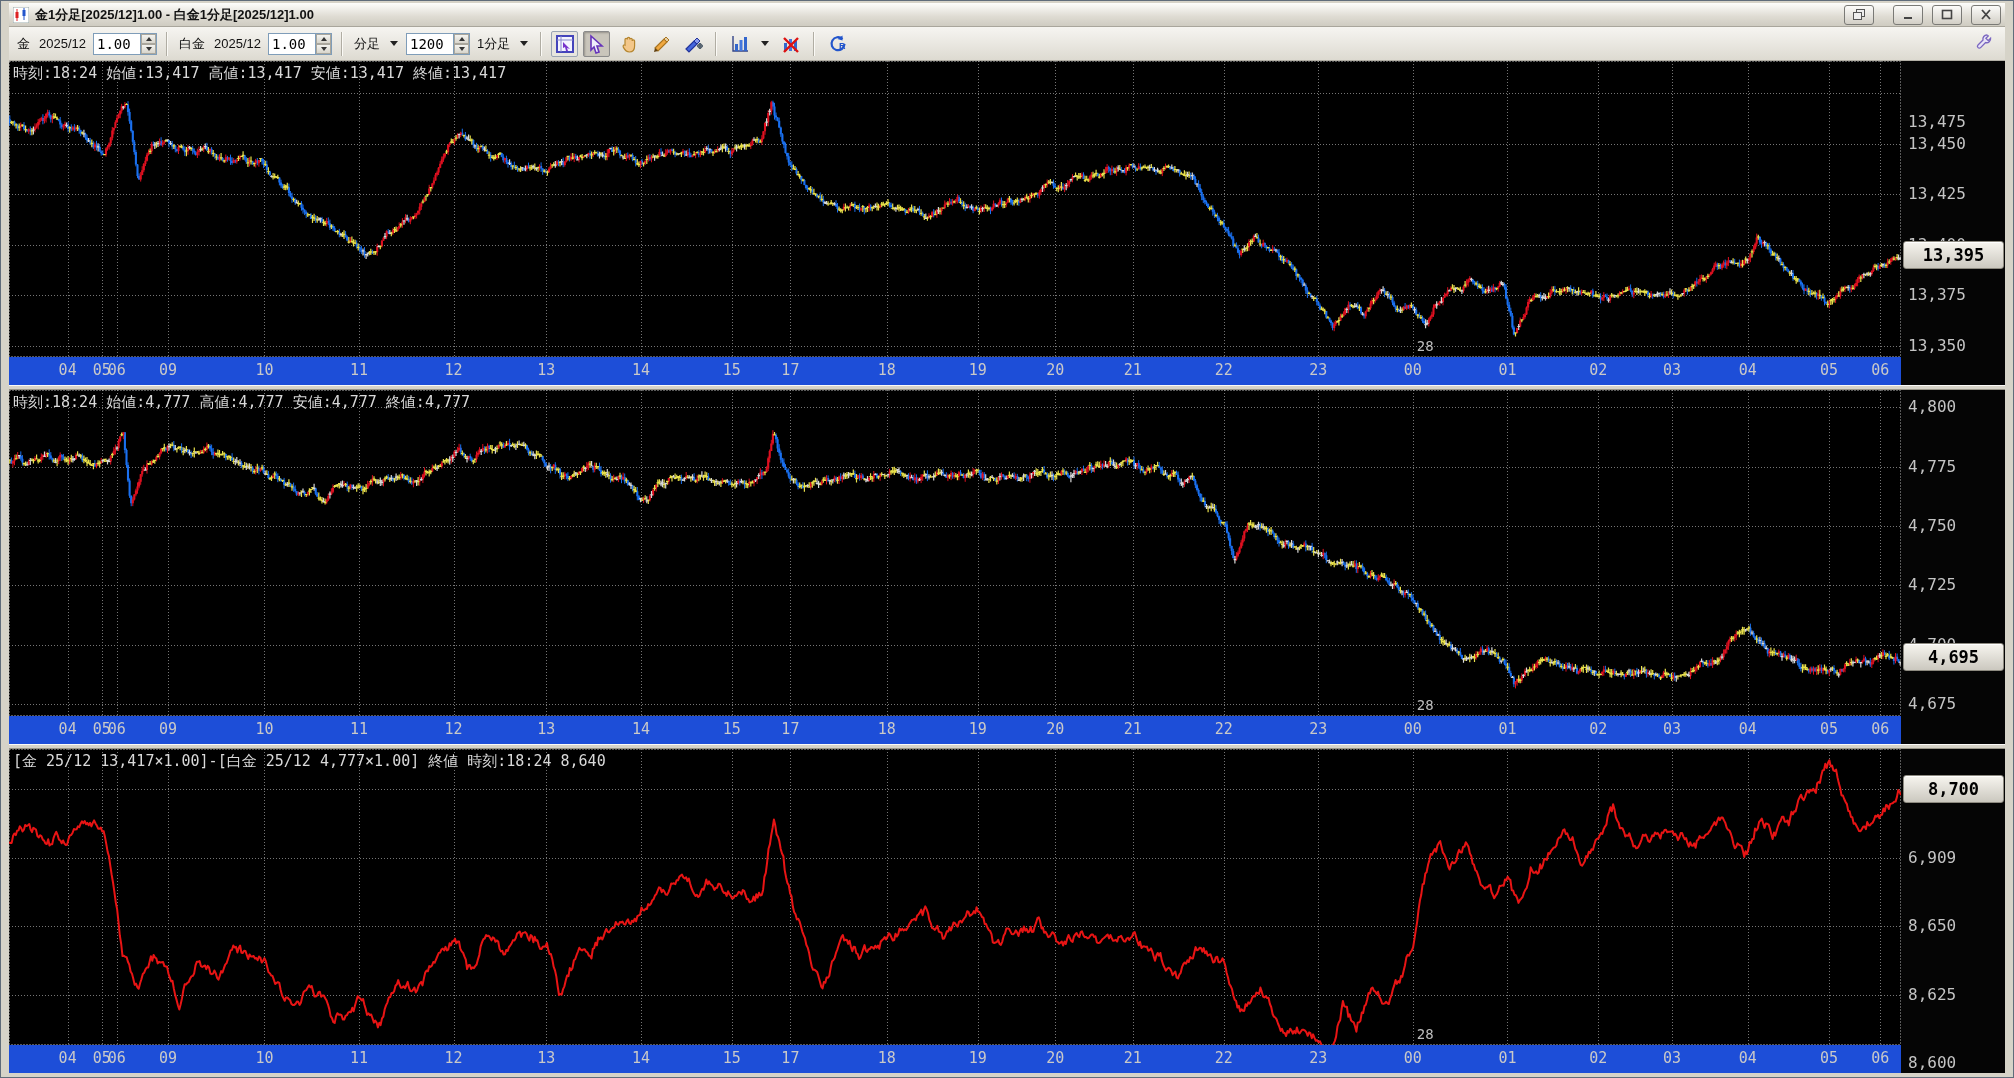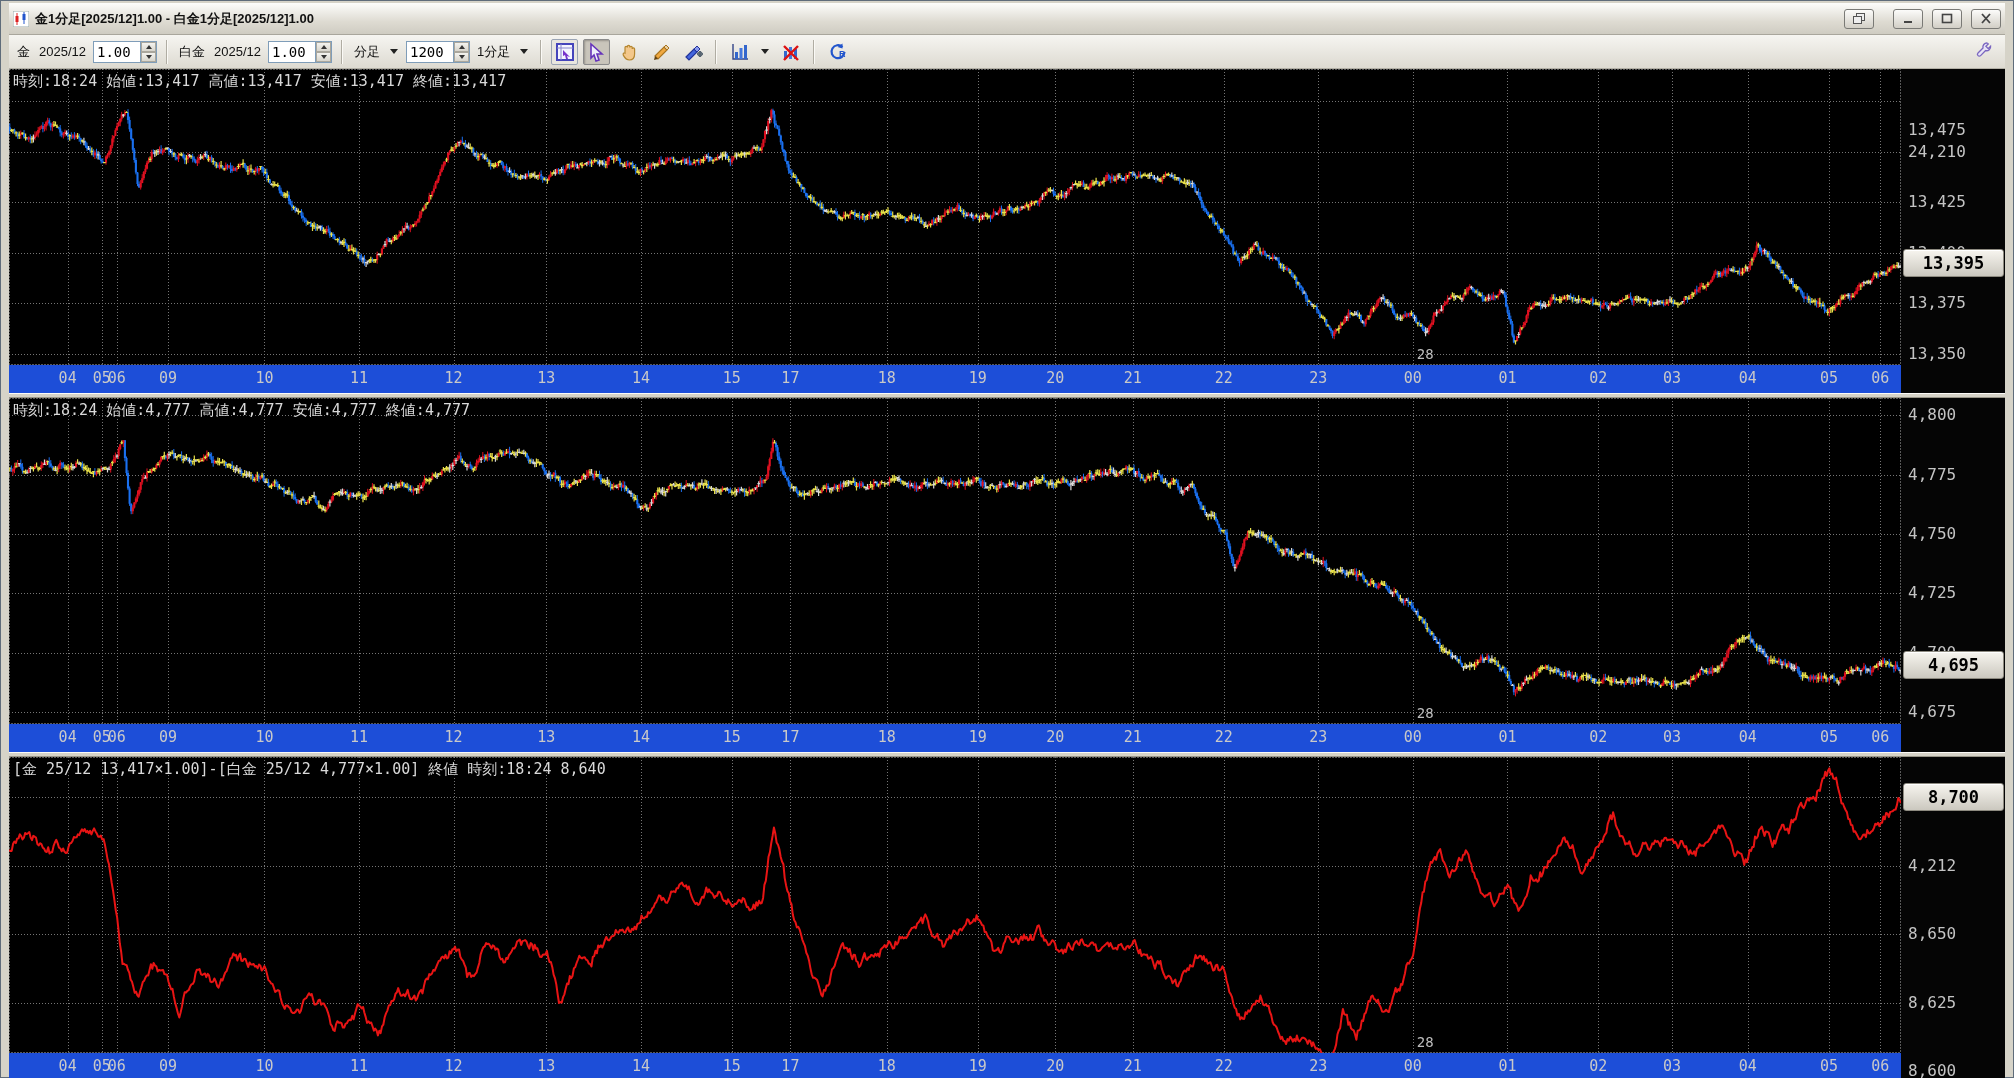--- a/index.html
+++ b/index.html
@@ -1,21 +1,21 @@
 <!DOCTYPE html>
 <html><head>
 <meta charset="utf-8">
 <style>
   * { box-sizing: border-box; margin: 0; padding: 0; }
   html,body { width:2014px; height:1078px; background:#9aa0a8; font-family:"Liberation Sans",sans-serif; }
   .window { width:2014px; height:1078px; background:#d6d3c8; border:1px solid #5f6c7a;
             padding:2px 8px 5px 8px; position:relative; }
 
   
-  .titlebar { height:32px; display:flex; align-items:center; gap:6px; padding:0 4px;
+  .titlebar { height:24px; display:flex; align-items:center; gap:6px; padding:0 4px;
               background:linear-gradient(#fdfdfb,#dedbd2 60%,#cfccc2); border-bottom:1px solid #a9a69c; }
   .titlebar .title { font-size:13px; font-weight:bold; color:#111; flex:0 1 auto; white-space:nowrap; }
   .tb-spacer { flex:1; }
   .winbtn { width:30px; height:20px; border:1px solid #7a7a76; border-radius:3px;
             background:linear-gradient(#fcfcfa,#d2cfc6); display:flex; align-items:center; justify-content:center; }
   .winbtn + .winbtn { margin-left:3px; }
   .winbtn.gap { margin-right:10px; }
 
   
   .toolbar { height:34px; display:flex; align-items:center; gap:5px; padding:0 6px;
@@ -242,21 +242,21 @@
           <span style="left: 79.2%;">01</span>
           <span style="left: 84%;">02</span>
           <span style="left: 87.9%;">03</span>
           <span style="left: 91.9%;">04</span>
           <span style="left: 96.2%;">05</span>
           <span style="left: 98.9%;">06</span>
         </div>
     </div>
     <div class="gutter">
         <span class="ytick" style="top: 21.9891px; margin-top: 29px;">13,475</span>
-        <span class="ytick" style="top: 72.6047px;">24,210</span>
+        <span class="ytick" style="top: 72.6047px;">13,450</span>
         <span class="ytick" style="top: 123.22px;">13,425</span>
         <span class="ytick" style="top: 173.836px;">13,400</span>
         <span class="ytick" style="top: 224.451px;">13,375</span>
         <span class="ytick" style="top: 275.067px;">13,350</span>
         <div class="badge" style="top: 179.959px;">13,395</div>
       </div>
   </div>
   <div class="sep"></div>
 
   <div class="panel p1">
@@ -347,21 +347,21 @@
           <span style="left: 79.2%;">01</span>
           <span style="left: 84%;">02</span>
           <span style="left: 87.9%;">03</span>
           <span style="left: 91.9%;">04</span>
           <span style="left: 96.2%;">05</span>
           <span style="left: 98.9%;">06</span>
         </div>
     </div>
     <div class="gutter">
         <span class="ytick" style="top: 30.0148px;">8,700</span>
-        <span class="ytick" style="top: 98.5333px;">4,212</span>
+        <span class="ytick" style="top: 98.5333px;">6,909</span>
         <span class="ytick" style="top: 167.052px;">8,650</span>
         <span class="ytick" style="top: 235.57px;">8,625</span>
         <span class="ytick" style="top: 304.089px;">8,600</span>
         <div class="badge" style="top: 26.0148px;">8,700</div>
       </div>
   </div>
 
 </div>
 
 </body></html>

